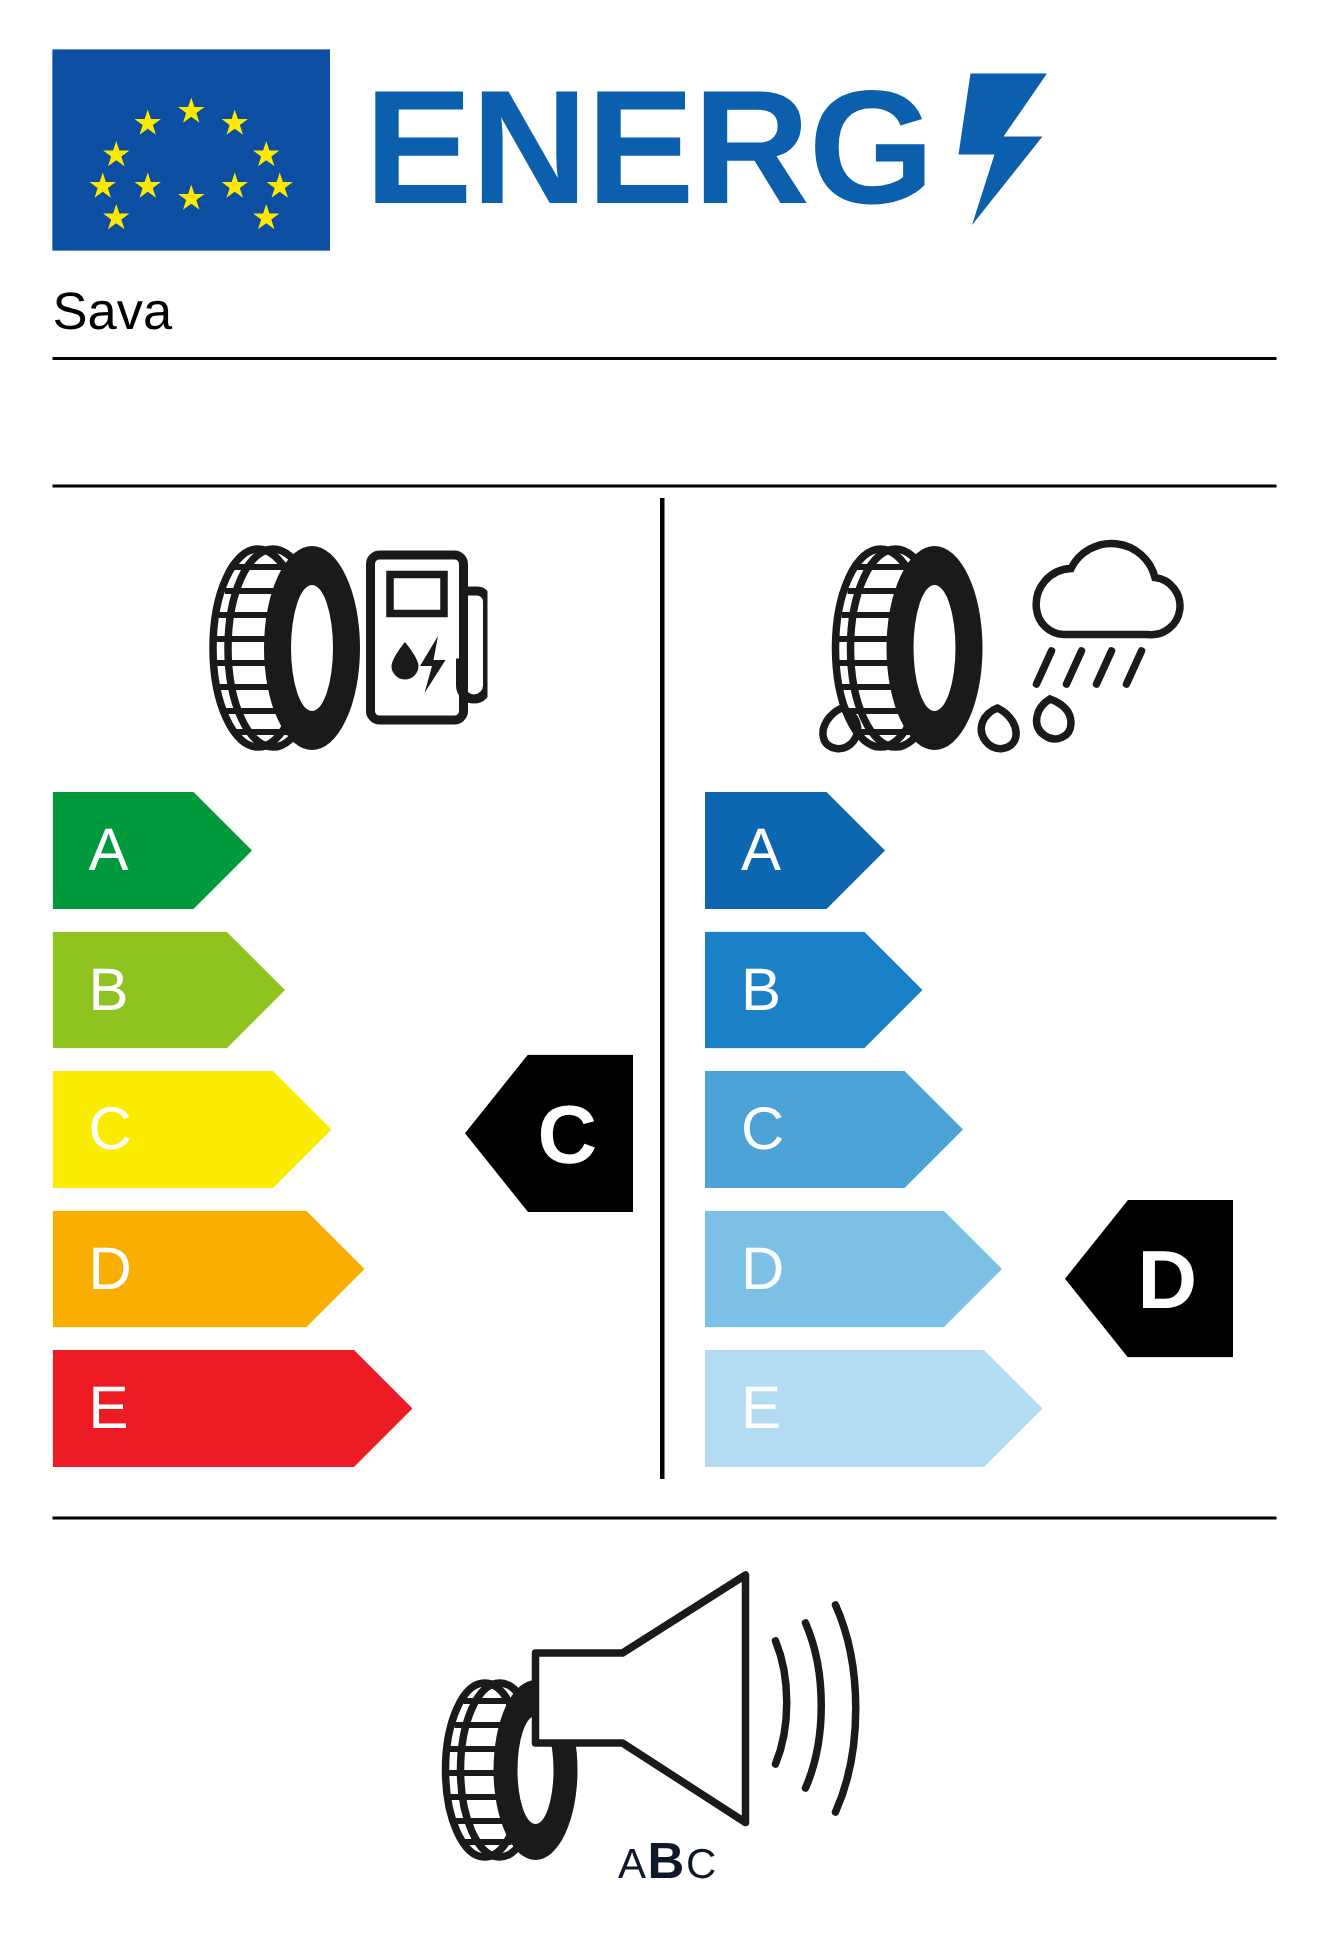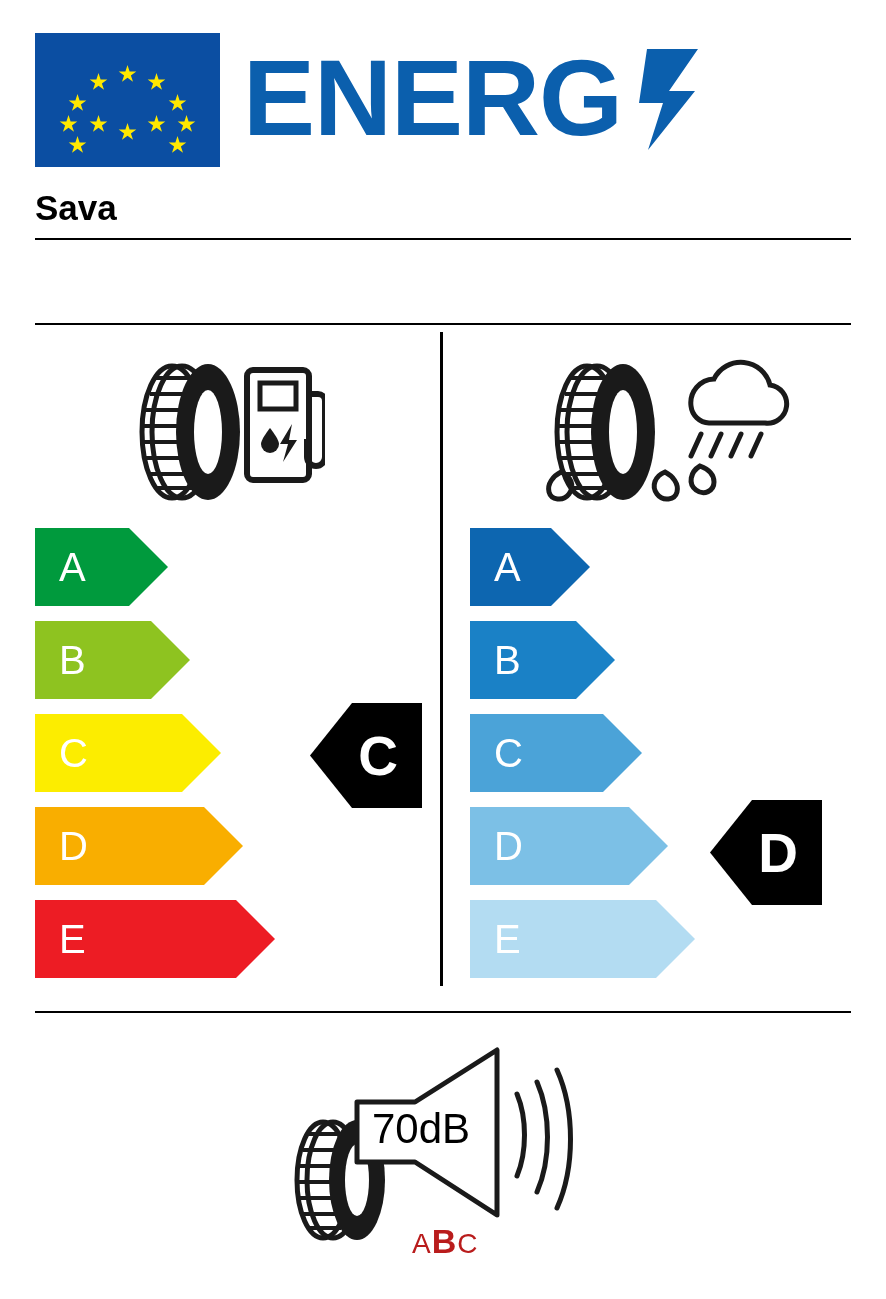--- a/index.html
+++ b/index.html
@@ -41,21 +41,21 @@
     height: 105px;
   }
   .energ-wordmark svg { display: block; }
 
   
   .brand-name {
     position: absolute;
     left: 35px;
     top: 188px;
     font-size: 35px;
-    font-weight: bold;
+    font-weight: normal;
     color: #000;
     letter-spacing: 0px;
   }
 
   .rule {
     position: absolute;
     background: #000;
     height: 2px;
   }
   .rule-under-brand { left: 35px; top: 238px; width: 816px; }
@@ -145,21 +145,21 @@
     top: 1105px;
     font-size: 42px;
     color: #000;
     font-weight: normal;
   }
   .noise-classes {
     position: absolute;
     left: 412px;
     top: 1222px;
     font-size: 28px;
-    color: #b91c1c;
+    color: #0f172a;
     letter-spacing: 1px;
   }
   .noise-classes .cls-sel {
     font-size: 34px;
     font-weight: bold;
   }
 </style>
 </head>
 <body>
 
@@ -345,19 +345,18 @@
         <polygon points="72,62 130,62 212,10 212,175 130,122 72,122" fill="#ffffff" stroke="#1a1a1a" stroke-width="5" stroke-linejoin="round"></polygon>
       </g>
       <g fill="none" stroke="#1a1a1a" stroke-width="5" stroke-linecap="round">
         <path d="M232 54 c10 24 10 58 0 82"></path>
         <path d="M252 42 c14 32 14 78 0 110"></path>
         <path d="M272 30 c18 40 18 98 0 138"></path>
       </g>
     </svg>
   </div>
 
-  <div class="noise-db">70dB</div>
 
   <div class="noise-classes">
     <span>A</span><span class="cls-sel">B</span><span>C</span>
   </div>
 
 </div>
 
 </body></html>

